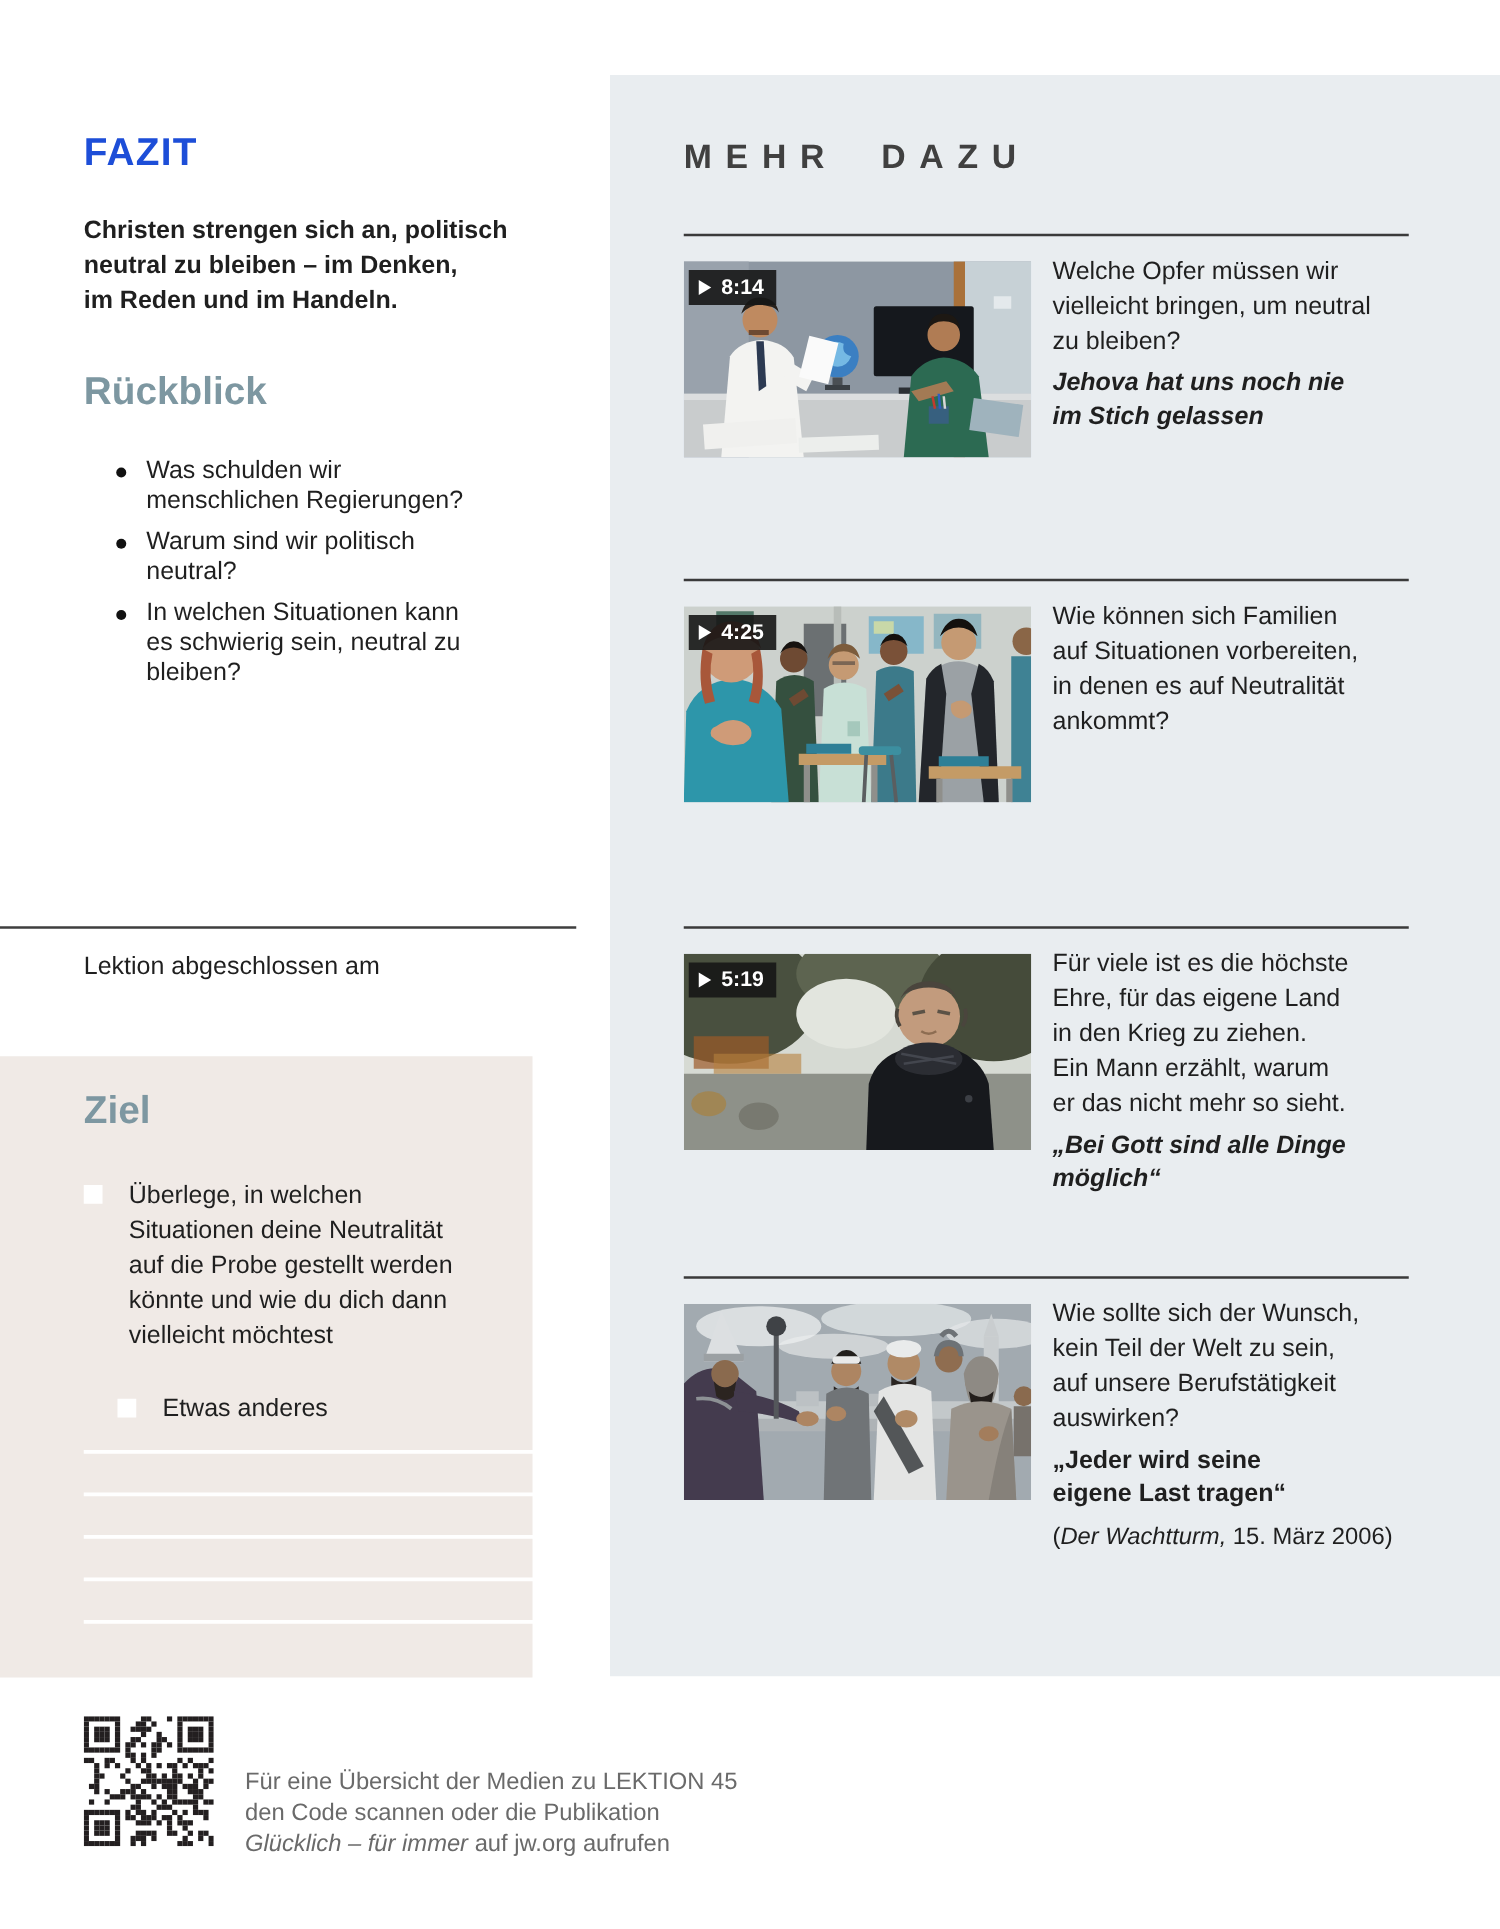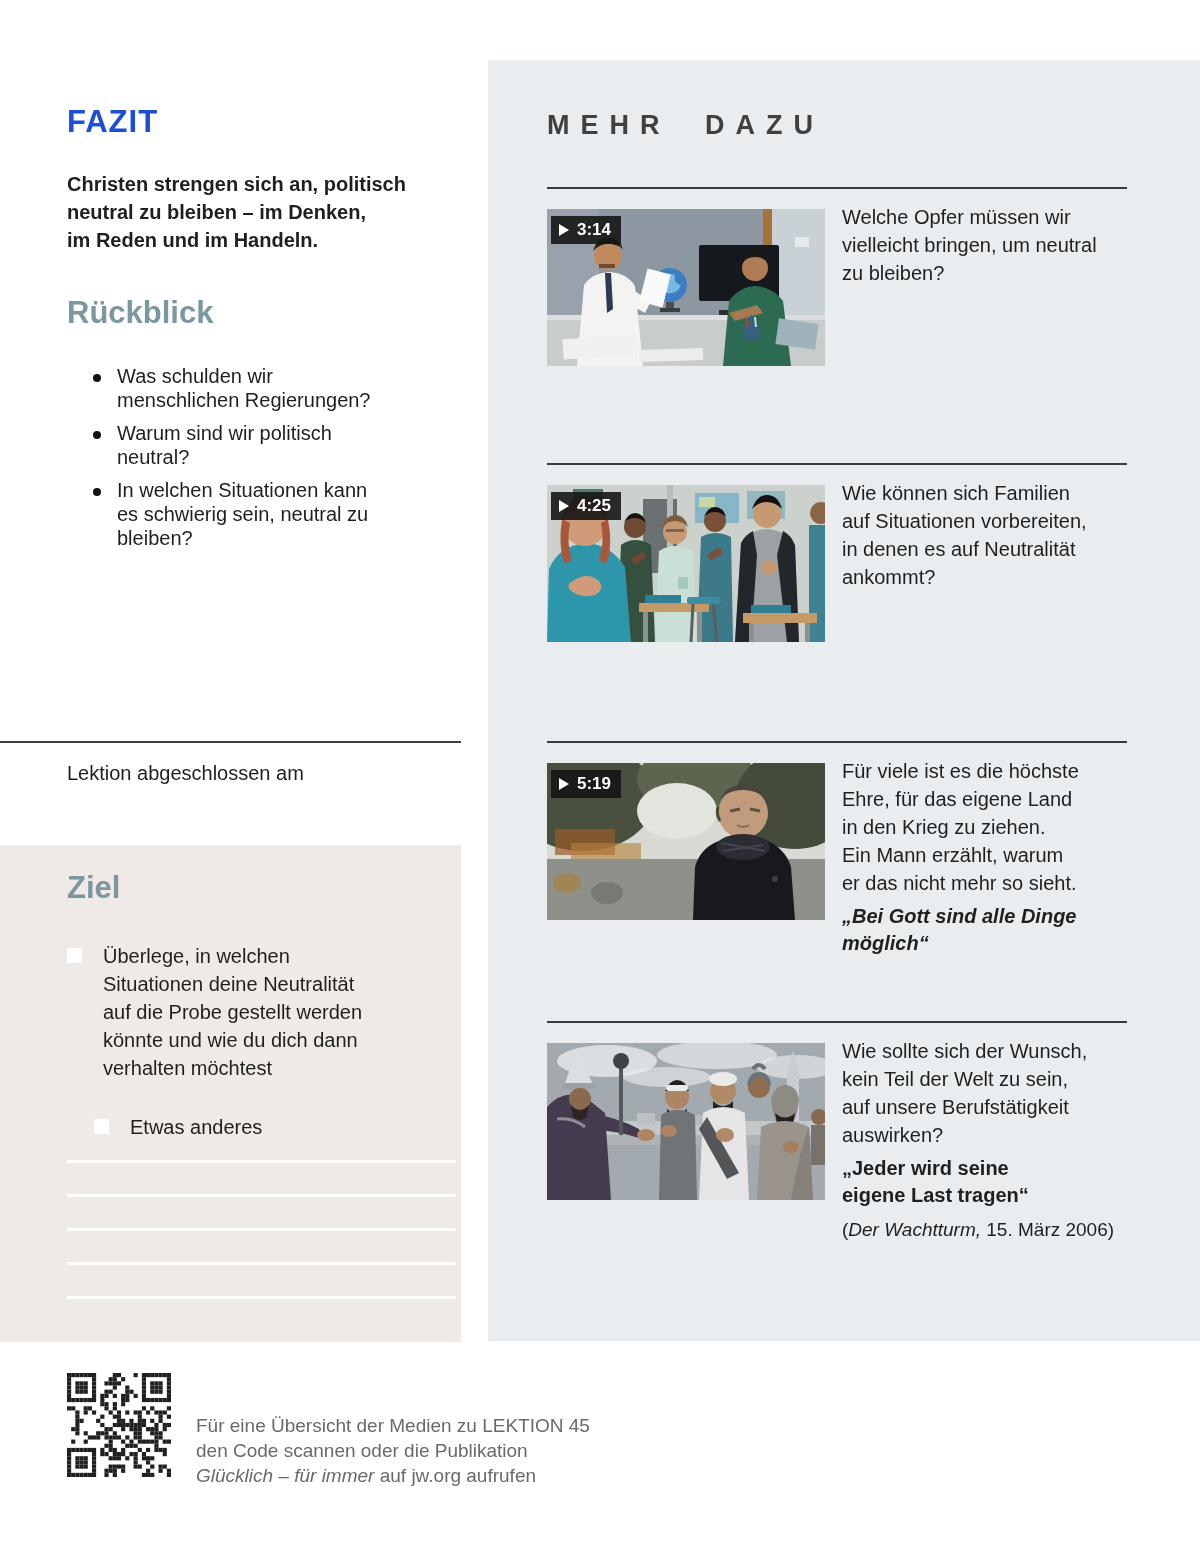--- a/index.html
+++ b/index.html
@@ -12,21 +12,21 @@
   
   .fazit-title { position:absolute; left:67px; top:104px; font-size:31px; font-weight:700; letter-spacing:1px; color:#1d4ed8; }
   .fazit-text { position:absolute; left:67px; top:170px; width:400px; font-size:20px; line-height:28px;font-weight:bold; }
   .review-title { position:absolute; left:67px; top:295px; font-size:31px; font-weight:700; color:#7d97a1; }
   .review-list { position:absolute; left:67px; top:364px; width:400px; list-style:none; }
   .review-list li { position:relative; padding-left:50px; font-size:20px; line-height:24px; margin-bottom:9px; }
   .review-list li .dot { position:absolute; left:26px; top:10px; width:8px; height:8px; border-radius:50%; background:#111; }
   .left-divider { position:absolute; left:0; top:741px; width:461px; height:2px; background:#3f3f3f; }
   .completed-label { position:absolute; left:67px; top:762px; font-size:20px; }
 
-  .goal-box { position:absolute; left:0; top:845px; width:461px; height:497px; background:#f0eae6; }
+  .goal-box { position:absolute; left:0; top:845px; width:426px; height:497px; background:#f0eae6; }
   .goal-title { position:absolute; left:67px; top:25px; font-size:31px; font-weight:700; color:#7d97a1; }
   .check-item { position:absolute; left:67px; display:flex; }
   .check-item.first { top:97px; }
   .check-item.second { top:268px;padding-left:27px; }
   .checkbox { flex:none; width:15px; height:15px; background:#ffffff; margin-top:6px; }
   .check-text { margin-left:21px; font-size:20px; line-height:28px; width:330px; }
   .write-line { position:absolute; left:67px; width:389px; height:3px; background:#ffffff; }
   .wl1{top:315px}.wl2{top:349px}.wl3{top:383px}.wl4{top:417px}.wl5{top:451px}
 
   
@@ -75,21 +75,21 @@
   <p class="completed-label">Lektion abgeschlossen am</p>
 
   <div class="goal-box">
     <h2 class="goal-title">Ziel</h2>
     <div class="check-item first">
       <span class="checkbox"></span>
       <span class="check-text ml">Überlege, in welchen
 Situationen deine Neutralität
 auf die Probe gestellt werden
 könnte und wie du dich dann
-verhalten möchtest</span>
+vielleicht möchtest</span>
     </div>
     <div class="check-item second">
       <span class="checkbox"></span>
       <span class="check-text ml">Etwas anderes</span>
     </div>
     <div class="write-line wl1"></div>
     <div class="write-line wl2"></div>
     <div class="write-line wl3"></div>
     <div class="write-line wl4"></div>
     <div class="write-line wl5"></div>
@@ -130,27 +130,29 @@
           <rect x="16" y="128" width="74" height="20" fill="#f0f0ee" transform="rotate(-4 53 138)"></rect>
           <rect x="92" y="140" width="64" height="12" fill="#eceeec" transform="rotate(-2 124 146)"></rect>
           <rect x="230" y="112" width="40" height="26" fill="#9fb3bd" transform="rotate(8 250 125)"></rect>
           <rect x="196" y="116" width="16" height="14" fill="#37607f"></rect>
           <line x1="199" y1="108" x2="201" y2="118" stroke="#c23b2e" stroke-width="2"></line>
           <line x1="204" y1="106" x2="205" y2="118" stroke="#2e5fc2" stroke-width="2"></line>
           <line x1="208" y1="108" x2="209" y2="118" stroke="#d8d8d8" stroke-width="2"></line>
         </svg>
         <span class="badge">
           <span class="play-tri"></span>
-          <span>3:14</span>
+          <span>8:14</span>
         </span>
       </div>
       <div class="row-text">
         <p class="q ml">Welche Opfer müssen wir
 vielleicht bringen, um neutral
 zu bleiben?</p>
+        <p class="cap ml">Jehova hat uns noch nie
+im Stich gelassen</p>
       </div>
     </div>
 
     <div class="media-row row2">
       <div class="rule"></div>
       <div class="thumb">
         <svg viewBox="0 0 278 157">
           <rect width="278" height="157" fill="#ccd1cd"></rect>
           <rect x="96" y="14" width="34" height="74" fill="#6b7072"></rect>
           <rect x="148" y="8" width="44" height="30" fill="#86b7c9"></rect>

